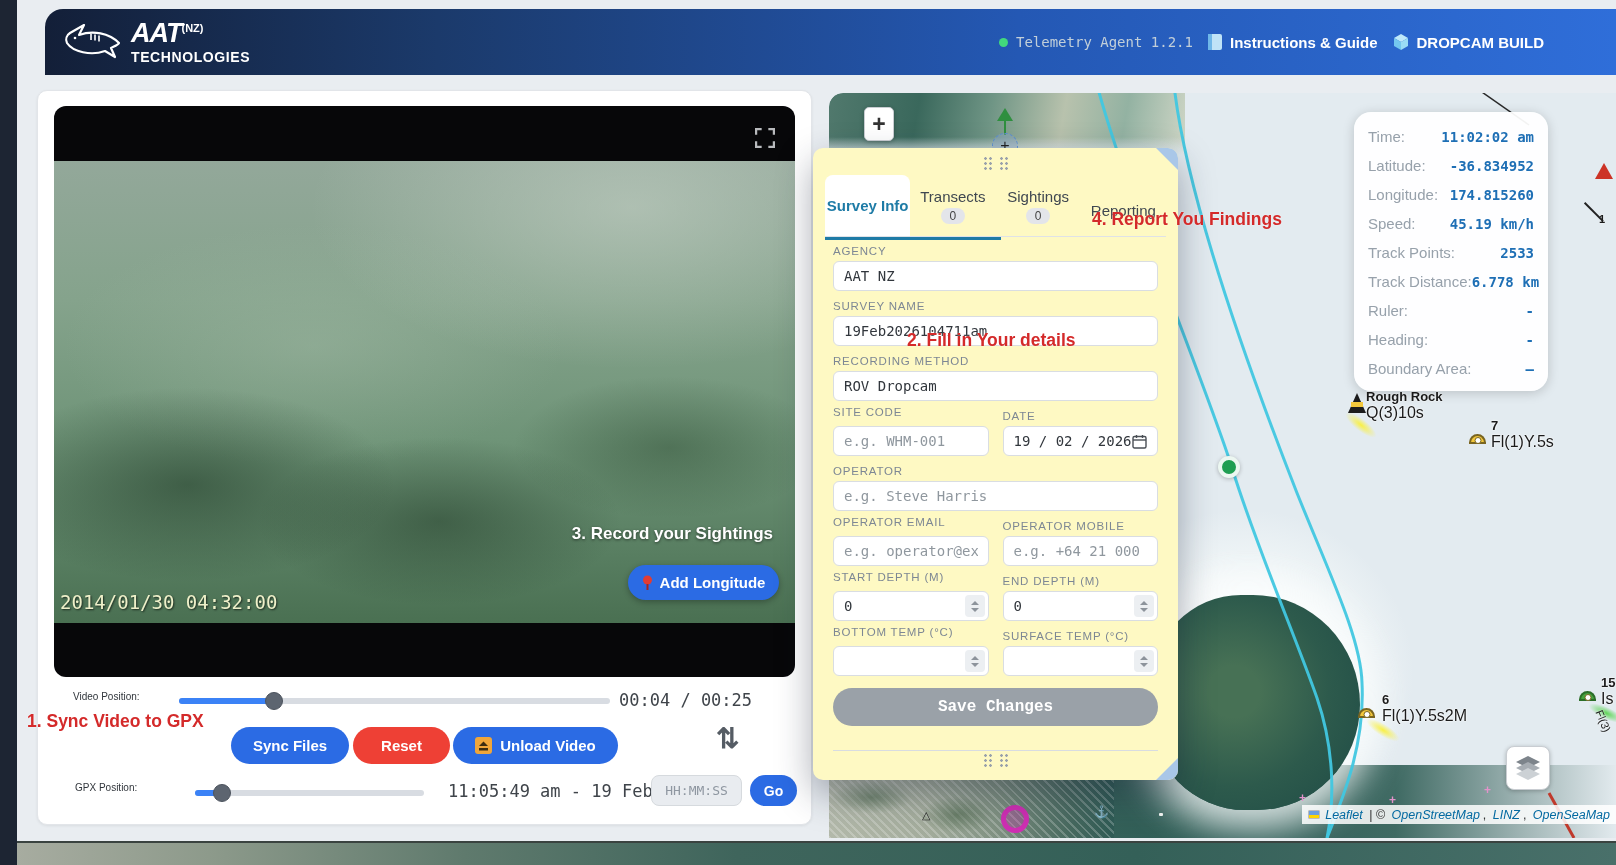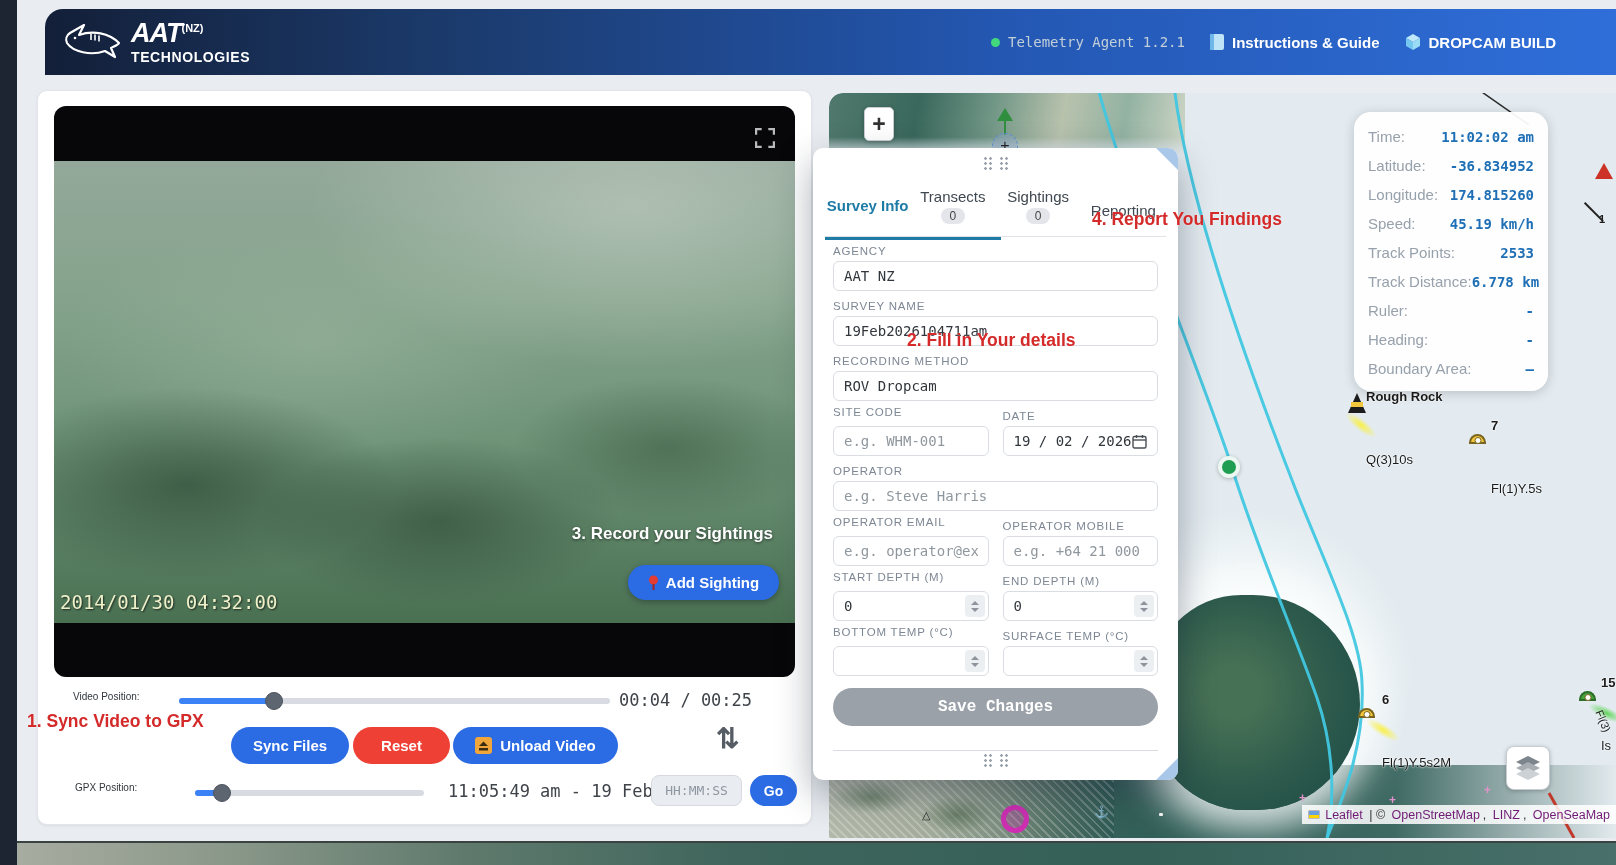--- a/index.html
+++ b/index.html
@@ -18,21 +18,21 @@
     border-top-left-radius:18px; display:flex; align-items:center;
     background:linear-gradient(90deg,#131f38 0%,#1b3a6b 25%,#2458b4 62%,#2f6ed9 100%); }
   .logo-wrap { display:flex; align-items:center; gap:8px; margin-left:16px; }
   .brand-col { color:#fff; line-height:1; }
   .brand-top { font-size:27px; font-weight:bold; font-style:italic; letter-spacing:-1px; }
   .brand-sup { font-size:11px; font-weight:bold; vertical-align:10px; font-style:normal; letter-spacing:0; }
   .brand-bottom { font-size:14px; font-weight:bold; letter-spacing:.6px; margin-top:3px; }
   .title-block { margin-left:32px; color:#fff; }
   .app-title { font-size:24px; font-weight:bold; letter-spacing:.2px; }
   .app-subtitle { font-size:14px; color:#aebfdd; margin-top:6px; font-weight:normal; }
-  .header-right { position:absolute; right:60px; top:0; height:66px; display:flex; align-items:center; gap:24px; }
+  .header-right { position:absolute; right:72px; top:0; height:66px; display:flex; align-items:center; gap:14px; }
   .agent-status { display:flex; align-items:center; gap:8px; font-family:"DejaVu Sans Mono",monospace; font-size:14px; color:#c2cfd9; }
   .status-dot { width:9px; height:9px; border-radius:50%; background:#42d97c; }
   .hdr-link { display:flex; align-items:center; gap:7px; color:#fff; font-size:15px; font-weight:bold; cursor:pointer; }
 
   
   .video-card { position:absolute; left:37px; top:90px; width:775px; height:735px; background:#fff;
     border:1px solid #e2e5e9; border-radius:10px; box-shadow:0 1px 3px rgba(0,0,0,.07); z-index:5; }
   .video-box { position:absolute; left:16px; top:15px; width:741px; height:571px; background:#070709; border-radius:12px; overflow:hidden; }
   .video-img { position:absolute; left:0; right:0; top:55px; height:462px;
     background:
@@ -102,21 +102,21 @@
   .layers-ctl { left:677px; top:653px; width:44px; height:44px; border-radius:8px; }
 
   .info-panel { position:absolute; left:525px; top:19px; width:194px; height:279px; background:rgba(255,255,255,.94);
     border-radius:17px; box-shadow:0 2px 12px rgba(0,0,0,.18); padding:10px 14px 8px; z-index:30; }
   .info-row { display:flex; justify-content:space-between; align-items:center; height:29px; }
   .info-label { font-size:15px; color:#97a1ab; white-space:nowrap; }
   .info-value { font-family:"DejaVu Sans Mono",monospace; font-size:14px; font-weight:bold; color:#1e6fb5; white-space:nowrap; }
 
   .seamark { position:absolute; }
   .seamark .mk-name { font-size:13px; font-weight:bold; color:#1b1b1b; text-shadow:0 0 2px #fff,0 0 2px #fff; }
-  .seamark .mk-code { font-size:13px; color:#1b1b1b; text-shadow:0 0 2px #fff,0 0 2px #fff;margin-top:48px; }
+  .seamark .mk-code { font-size:16px; color:#1b1b1b; text-shadow:0 0 2px #fff,0 0 2px #fff; }
   .dome { width:17px; height:10px; border:2px solid #7a6520; border-radius:9px 9px 0 0; background:#f2c73b; position:relative; }
   .dome::after { content:""; position:absolute; left:50%; bottom:-2px; transform:translateX(-50%); width:5px; height:5px;
     border-radius:50%; background:#fff; border:1px solid #7a6520; }
   .dome.green { background:#46a33f; border-color:#2c6e28; }
   .beam { position:absolute; width:38px; height:12px; border-radius:50%;
     background:radial-gradient(closest-side,rgba(250,240,60,.95),rgba(250,240,60,0)); }
   .beam.green { background:radial-gradient(closest-side,rgba(80,210,70,.9),rgba(80,210,70,0)); }
   .beacon { width:0; height:0; border-left:9px solid transparent; border-right:9px solid transparent;
     border-bottom:20px solid #1c1c1c; position:relative; }
   .beacon::after { content:""; position:absolute; left:-6px; top:9px; width:12px; height:5px; background:#f2c73b; }
@@ -133,26 +133,26 @@
     background:#1f9e52; border:4px solid rgba(248,252,250,.95); box-shadow:0 1px 4px rgba(0,0,0,.25); }
   .harbor-ring { position:absolute; left:172px; top:712px; width:28px; height:28px; border-radius:50%;
     border:5px solid #cf2fb3; background:rgba(207,47,179,.3); }
   .pink-mark { position:absolute; color:#e293cb; font-size:12px; font-weight:bold; }
   .boat-dot { position:absolute; width:4px; height:3px; background:#f4f6f4; border-radius:1px; }
   .tri-outline { position:absolute; color:#1a1a1a; font-size:11px; }
   .rot-label { position:absolute; font-size:11px; color:#1b1b1b; text-shadow:0 0 2px #fff; }
 
   .attribution { position:absolute; right:0; bottom:14px; height:19px; background:rgba(255,255,255,.85);
     display:flex; align-items:center; gap:3px; padding:0 6px; font-size:12.5px; color:#333; z-index:30; }
-  .attribution .link { color:#701a75; cursor:pointer; }
+  .attribution .link { color:#0369a1; cursor:pointer;font-style:italic; }
   .flag { display:inline-block; width:12px; height:9px; border-radius:1px; margin-right:2px;
     background:linear-gradient(180deg,#6a9fe0 0 50%,#ffd500 50% 100%); border:1px solid #bbb; }
 
   
-  .form-panel { position:absolute; left:813px; top:148px; width:365px; height:632px; background:#ffffff;
+  .form-panel { position:absolute; left:813px; top:148px; width:365px; height:632px; background:#fef9c3;
     border-radius:10px; box-shadow:0 14px 36px rgba(25,35,55,.38); z-index:40; }
   .fold { position:absolute; width:0; height:0; }
   .fold.tr { right:0; top:0; border-top:22px solid #a9c7e8; border-left:22px solid transparent; border-top-right-radius:10px; }
   .fold.br { right:0; bottom:0; border-bottom:22px solid #a9c7e8; border-left:22px solid transparent; border-bottom-right-radius:10px; }
   .drag-handle { position:absolute; left:50%; transform:translateX(-50%); display:flex; gap:6px; cursor:grab; }
   .dh-top { top:8px; } .dh-bottom { bottom:12px; }
   .dotgrid { width:10px; height:15px;
     background:radial-gradient(circle,#99a1ab 1.2px, transparent 1.5px) 0 0/5px 5px; }
   .tabs { position:absolute; left:12px; right:12px; top:27px; height:62px; display:flex; border-bottom:1px solid #dfe2e7; }
   .tab { flex:1; display:flex; flex-direction:column; align-items:center; justify-content:center; gap:3px;
@@ -363,21 +363,21 @@
           <path d="M17 12 V17 H12"></path>
           <path d="M6 17 H1 V12"></path>
       </svg>
       <div class="video-timestamp">2014/01/30 04:32:00</div>
       <div class="anno-step3">3. Record your Sightings</div>
       <button class="add-sighting-btn">
         <svg width="11" height="16" viewBox="0 0 11 16">
           <circle cx="5.5" cy="5" r="4.5" fill="#e23c33"></circle>
             <path d="M5.5 9 L5.5 15" stroke="#a8241d" stroke-width="2"></path>
         </svg>
-        <span>Add Sighting</span>
+        <span>Add Longitude</span>
       </button>
     </div>
 
     <div class="ctl-label" style="left:35px; top:600px;">Video Position:</div>
     <div class="slider" style="left:141px; top:601px; width:431px;">
       <div class="track"></div>
       <div class="fill" style="width:22%;"></div>
       <div class="thumb" style="left:22%;"></div>
     </div>
     <div class="time-display" style="left:581px; top:599px;">00:04 / 00:25</div>

